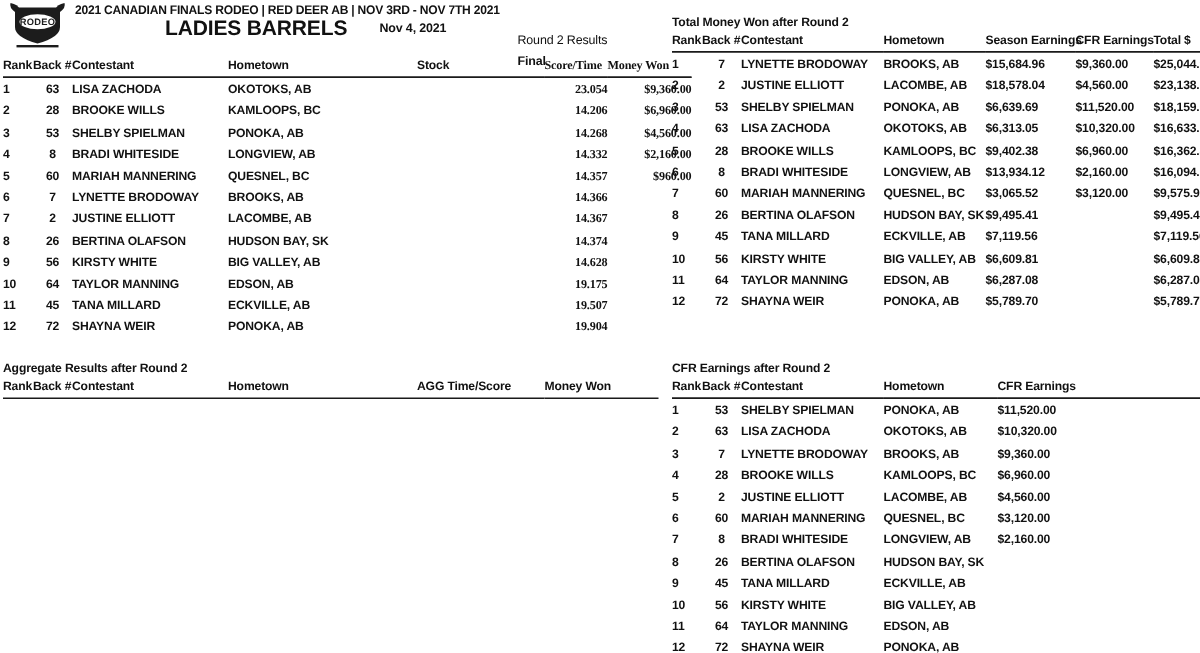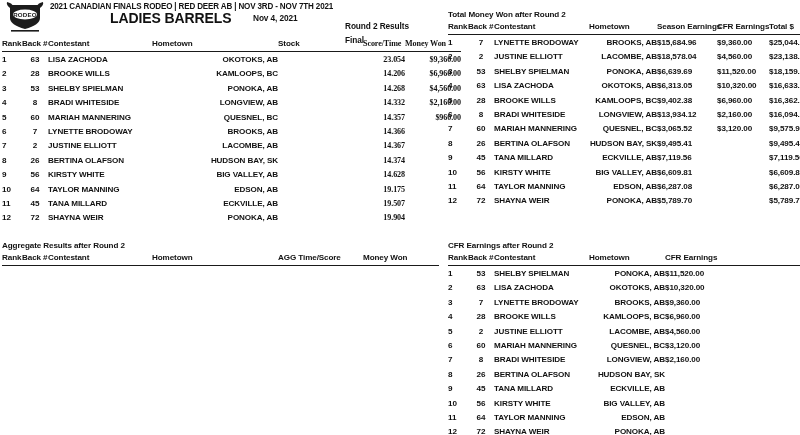--- a/index.html
+++ b/index.html
@@ -67,21 +67,21 @@
     position: absolute;
     left: 205px; top: 0;
     font-size: 8.3px;
     font-weight: bold;
     letter-spacing: -0.1px;
   }
   .roundres {
     position: absolute;
     left: 297px; top: 8px;
     font-size: 8.3px;
-    font-weight: bold;
+    font-weight: normal;
     letter-spacing: -0.1px;
   }
   .finalword {
     position: absolute;
     left: 297px; top: 22px;
     font-size: 8.3px;
     font-weight: bold;
     letter-spacing: -0.1px;
   }
 
@@ -116,21 +116,21 @@
     line-height: 14.4px;
     white-space: nowrap;
     vertical-align: middle;
     font-weight: bold;
     letter-spacing: -0.1px;
   }
   table.grid tbody tr:first-child td { padding-top: 1.5px; }
   .c-rank   { text-align: left; }
   .c-back   { text-align: center; }
   .c-name   { text-align: left; }
-  .c-town   { text-align: right; }
+  .c-town   { text-align: left; }
   .c-stock  { text-align: left; margin-top: 48px; }
   .num-r    { text-align: right; font-family: Liberation Serif, serif; }
   .num-l    { text-align: left; }
 
   
   #tbl-round2 { width: 437px; }
   #tbl-round2 col.w-rank  { width: 20px; }
   #tbl-round2 col.w-back  { width: 26px; }
   #tbl-round2 col.w-name  { width: 104px; }
   #tbl-round2 col.w-town  { width: 126px; }

